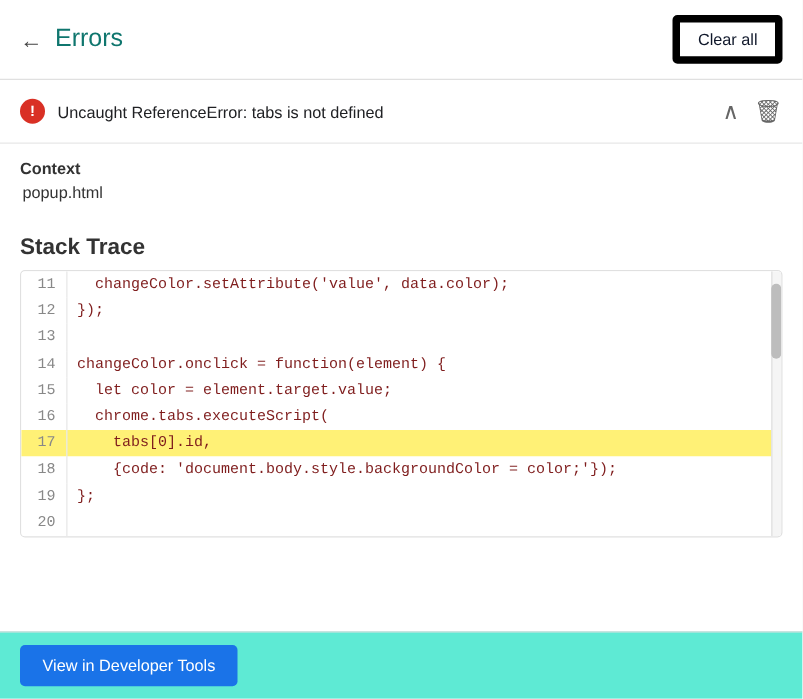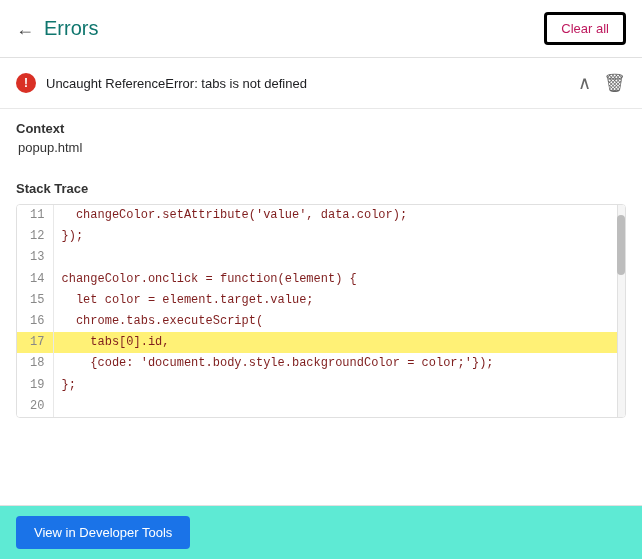--- a/index.html
+++ b/index.html
@@ -29,26 +29,26 @@
       color: #444;
       font-size: 18px;
       line-height: 1;
     }
     .header-title {
       font-size: 20px;
       font-weight: 500;
       color: #0f766e;
     }
     .clear-all-btn {
-      border: 3px solid #000000;
+      border: 6px solid #000000;
       background: #fff;
       border-radius: 4px;
       padding: 6px 14px;
       font-size: 13px;
-      color: #be185d;
+      color: #0f172a;
       cursor: pointer;
       font-weight: 500;
     }
 
     .main-content {
       flex: 1;
       background: #fff;
       margin: 0;
       padding: 0 0 16px 0;
     }
@@ -110,21 +110,21 @@
       color: #333;
       margin-bottom: 4px;
     }
     .context-value {
       font-size: 13px;
       color: #333;
       margin-bottom: 12px;
       padding-left: 2px;
     }
     .stack-trace-label {
-      font-size: 13px;
+      font-size: 18px;
       font-weight: 600;
       color: #333;
       margin-bottom: 8px;
       margin-top: 26px;
     }
     .stack-trace-highlight {
       background: #c2d7f5;
       border-radius: 3px;
       padding: 7px 12px;
       font-size: 12px;

